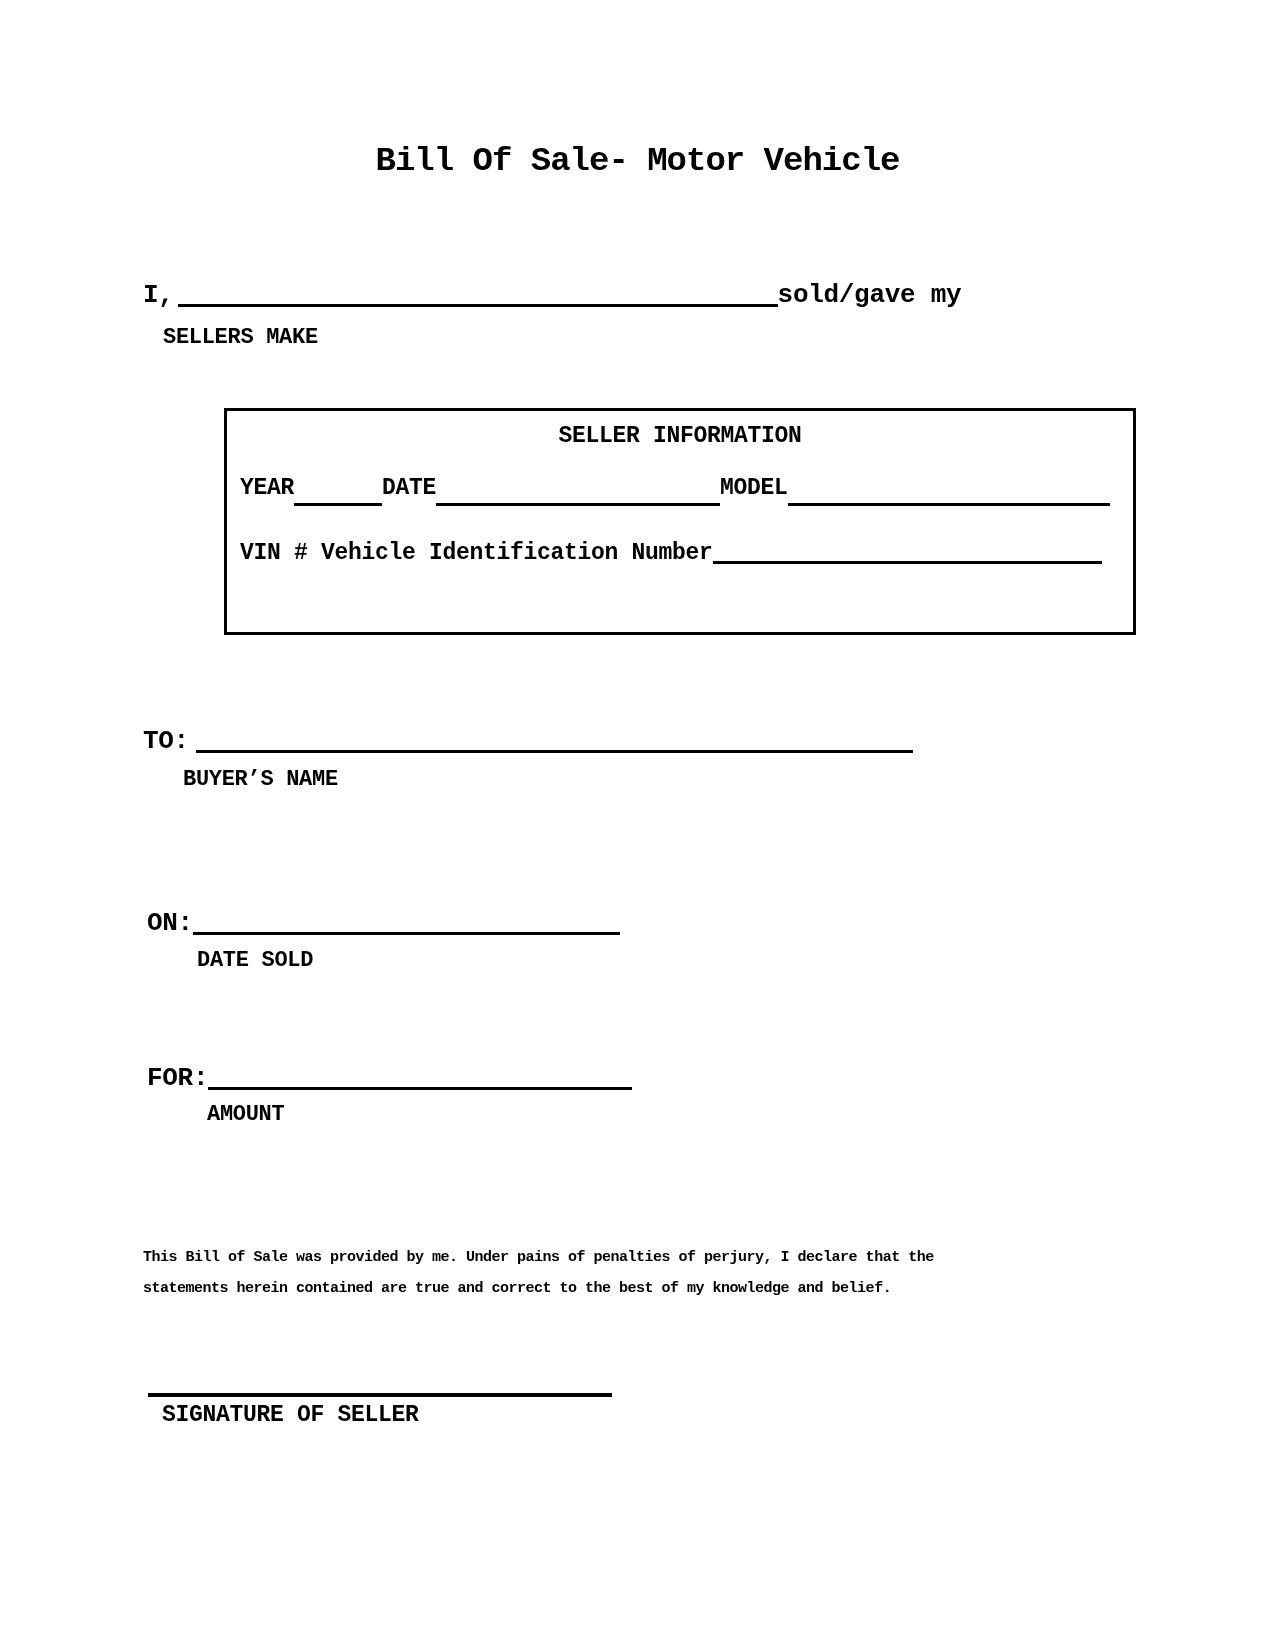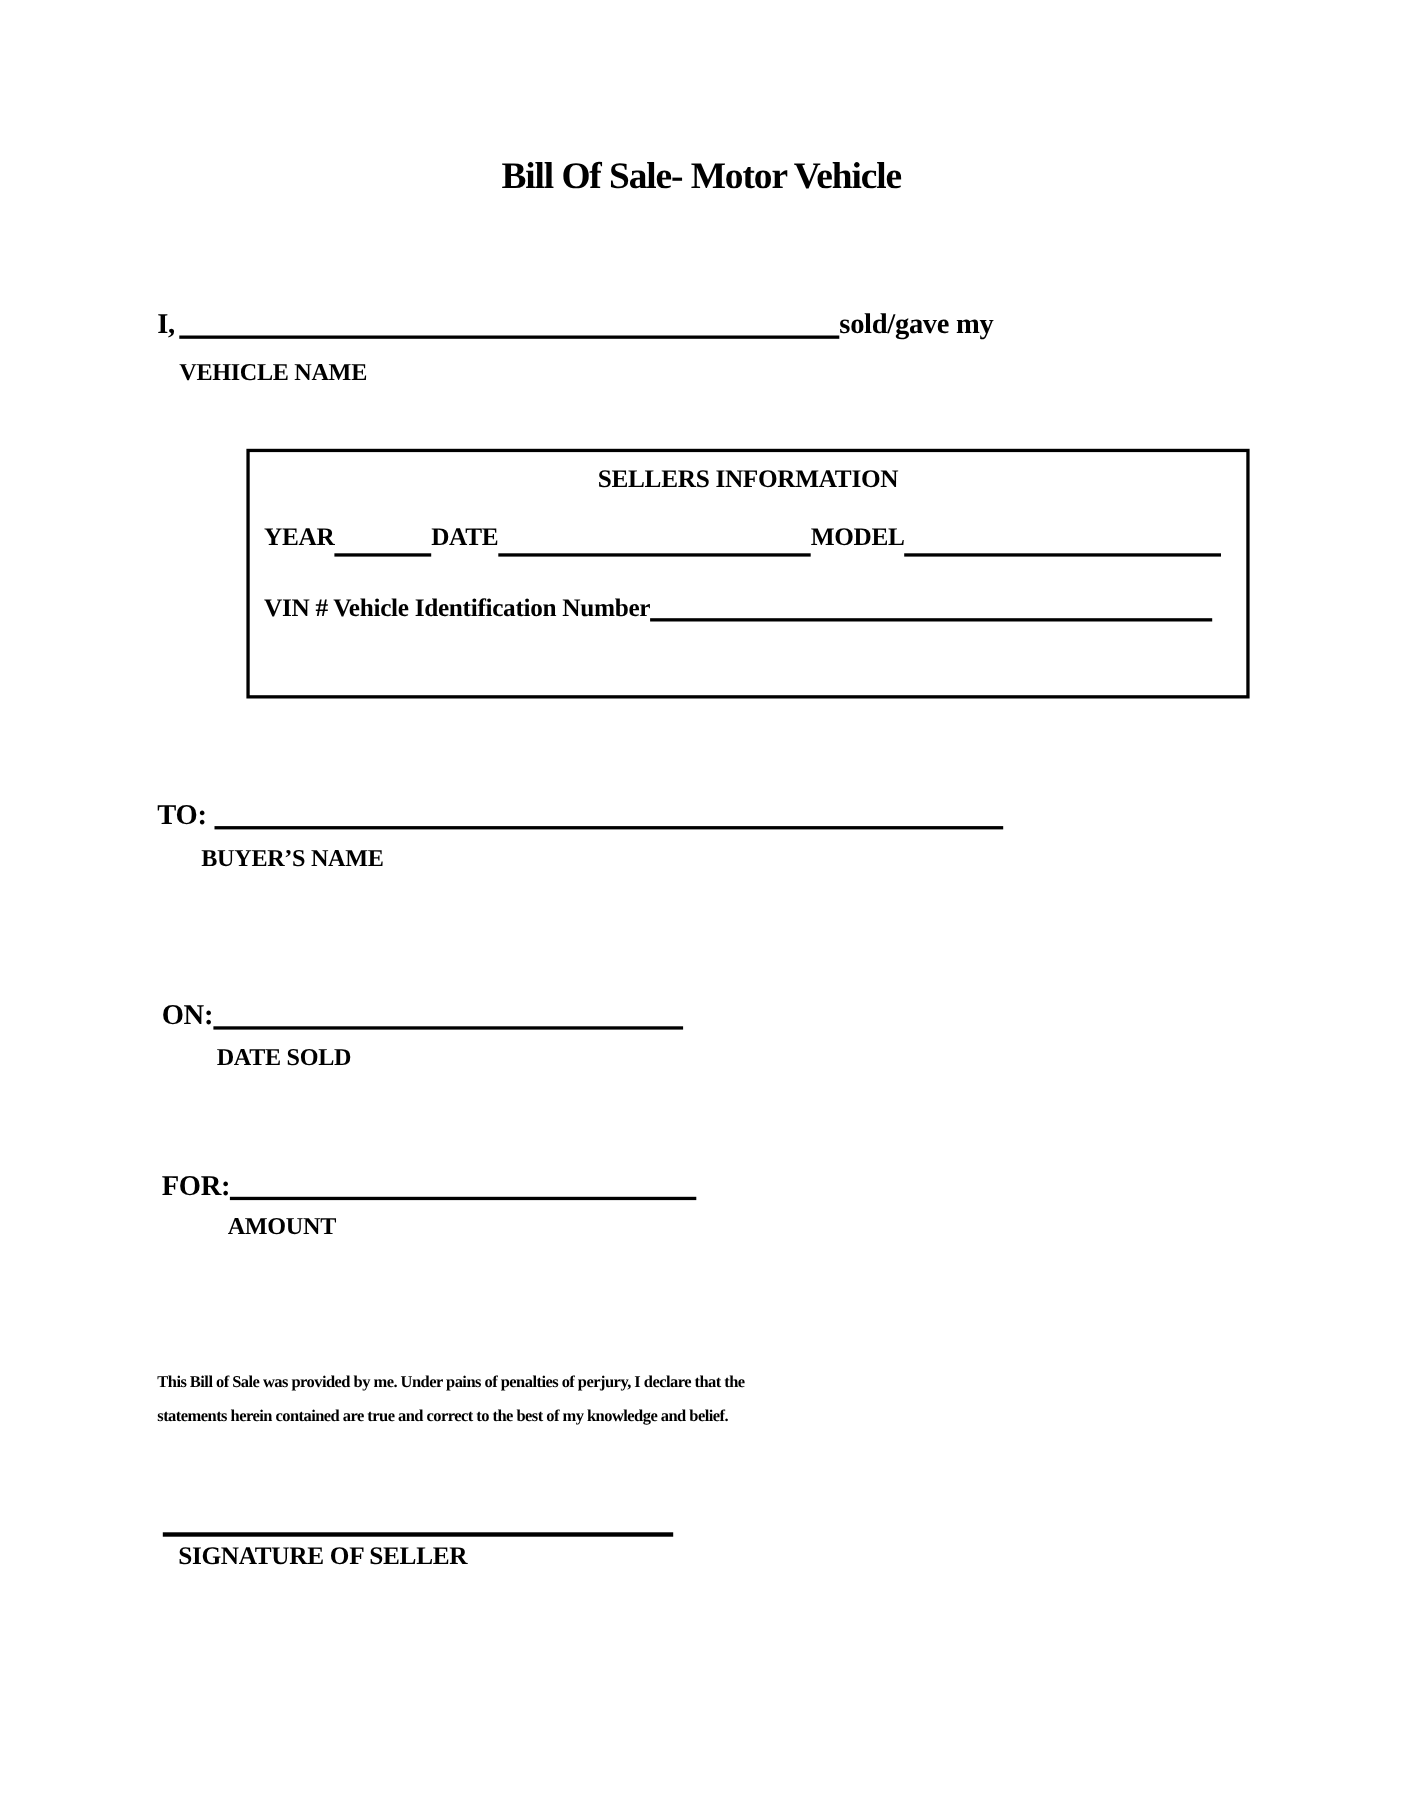--- a/index.html
+++ b/index.html
@@ -3,21 +3,21 @@
 <meta charset="utf-8">
 <style>
   :root { --ink:#000000; --paper:#ffffff; }
   * { margin:0; padding:0; box-sizing:border-box; }
   html,body { background:#e8e8e8; }
   .page {
     position:relative;
     width:1275px; height:1650px;
     background:var(--paper,#fff);
     margin:0 auto;
-    font-family:Liberation Serif, serif;
+    font-family:Liberation Mono, monospace;
     font-weight:700;
     font-stretch:condensed;
     color:var(--ink,#000);
     letter-spacing:-0.3px;
     overflow:hidden;
   }
   .title {
     position:absolute; top:142px; left:0; width:100%;
     text-align:center;
     font-size:34px; letter-spacing:-1px;
@@ -90,24 +90,24 @@
 
 <div class="page">
 
   <h1 class="title">Bill Of Sale- Motor Vehicle</h1>
 
   <div class="fill-row seller-row">
     <span class="lbl prefix">I,</span>
     <span class="blank w600"></span>
     <span class="lbl">sold/gave my</span>
   </div>
-  <div class="sublabel seller-label">VEHICLE NAME</div>
+  <div class="sublabel seller-label">SELLERS MAKE</div>
 
   <div class="vbox">
-    <div class="vbox-heading">SELLERS INFORMATION</div>
+    <div class="vbox-heading">SELLER INFORMATION</div>
 
     <div class="fill-row vrow vrow1">
       <span class="lbl">YEAR</span>
       <span class="blank w88"></span>
       <span class="lbl">DATE</span>
       <span class="blank w284"></span>
       <span class="lbl">MODEL</span>
       <span class="blank grow"></span>
     </div>
 

